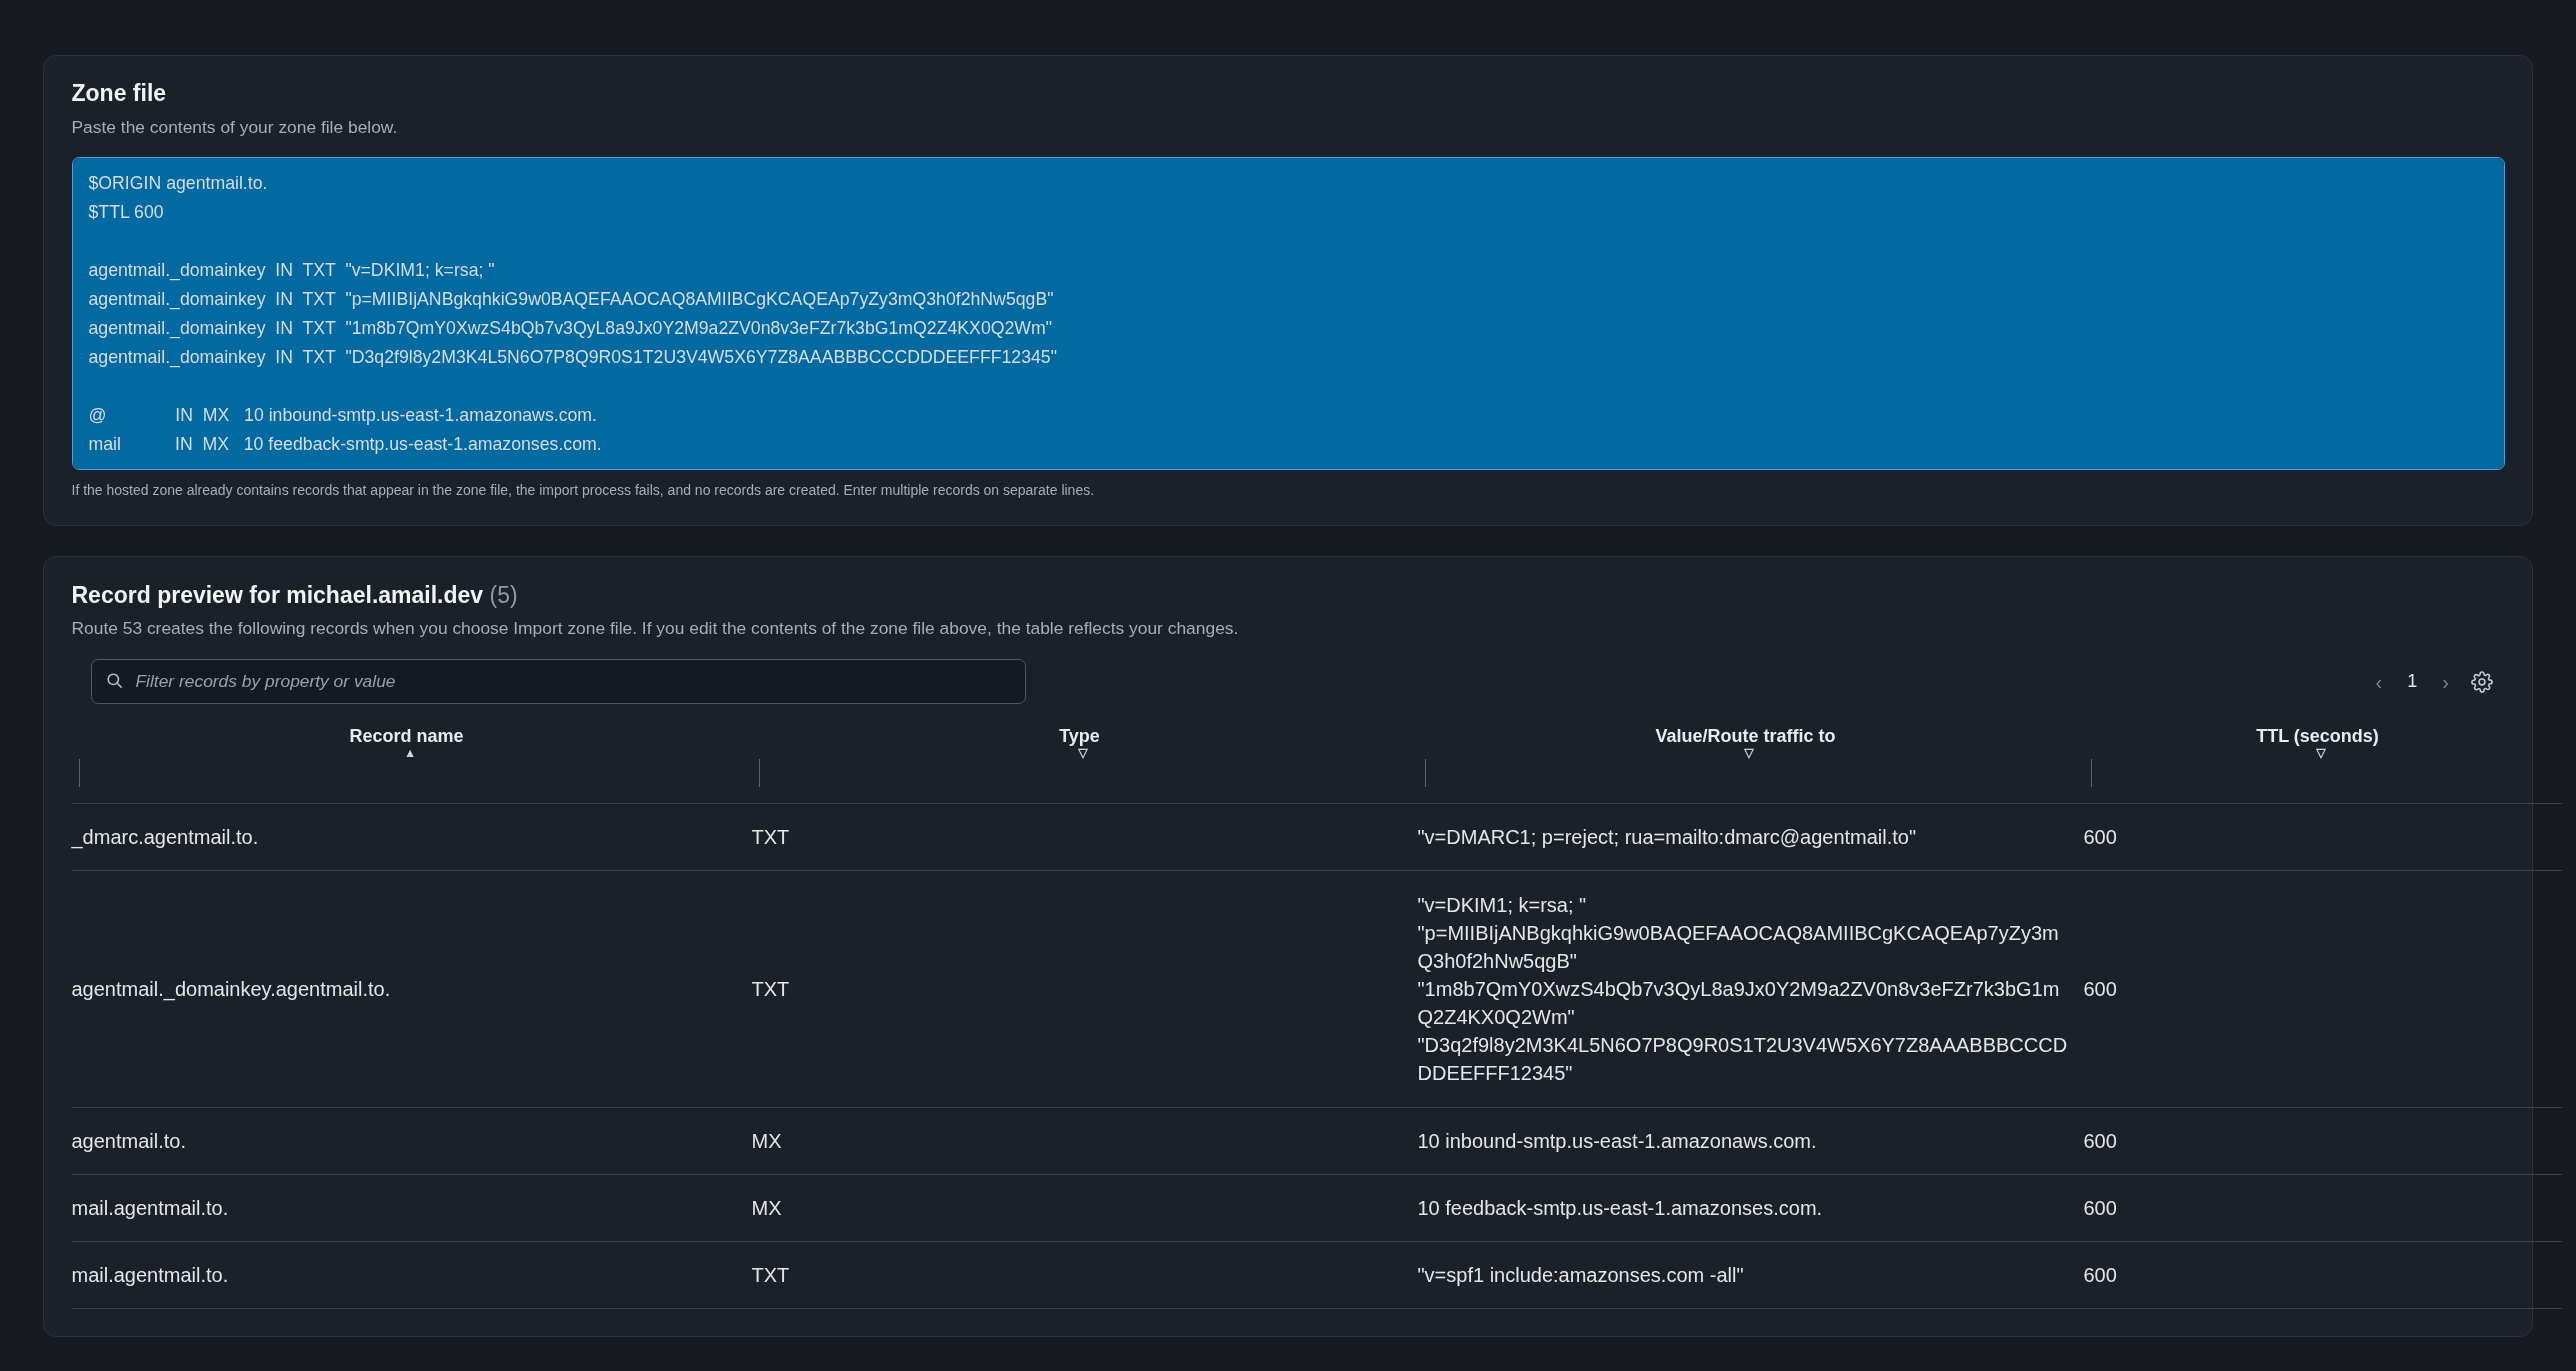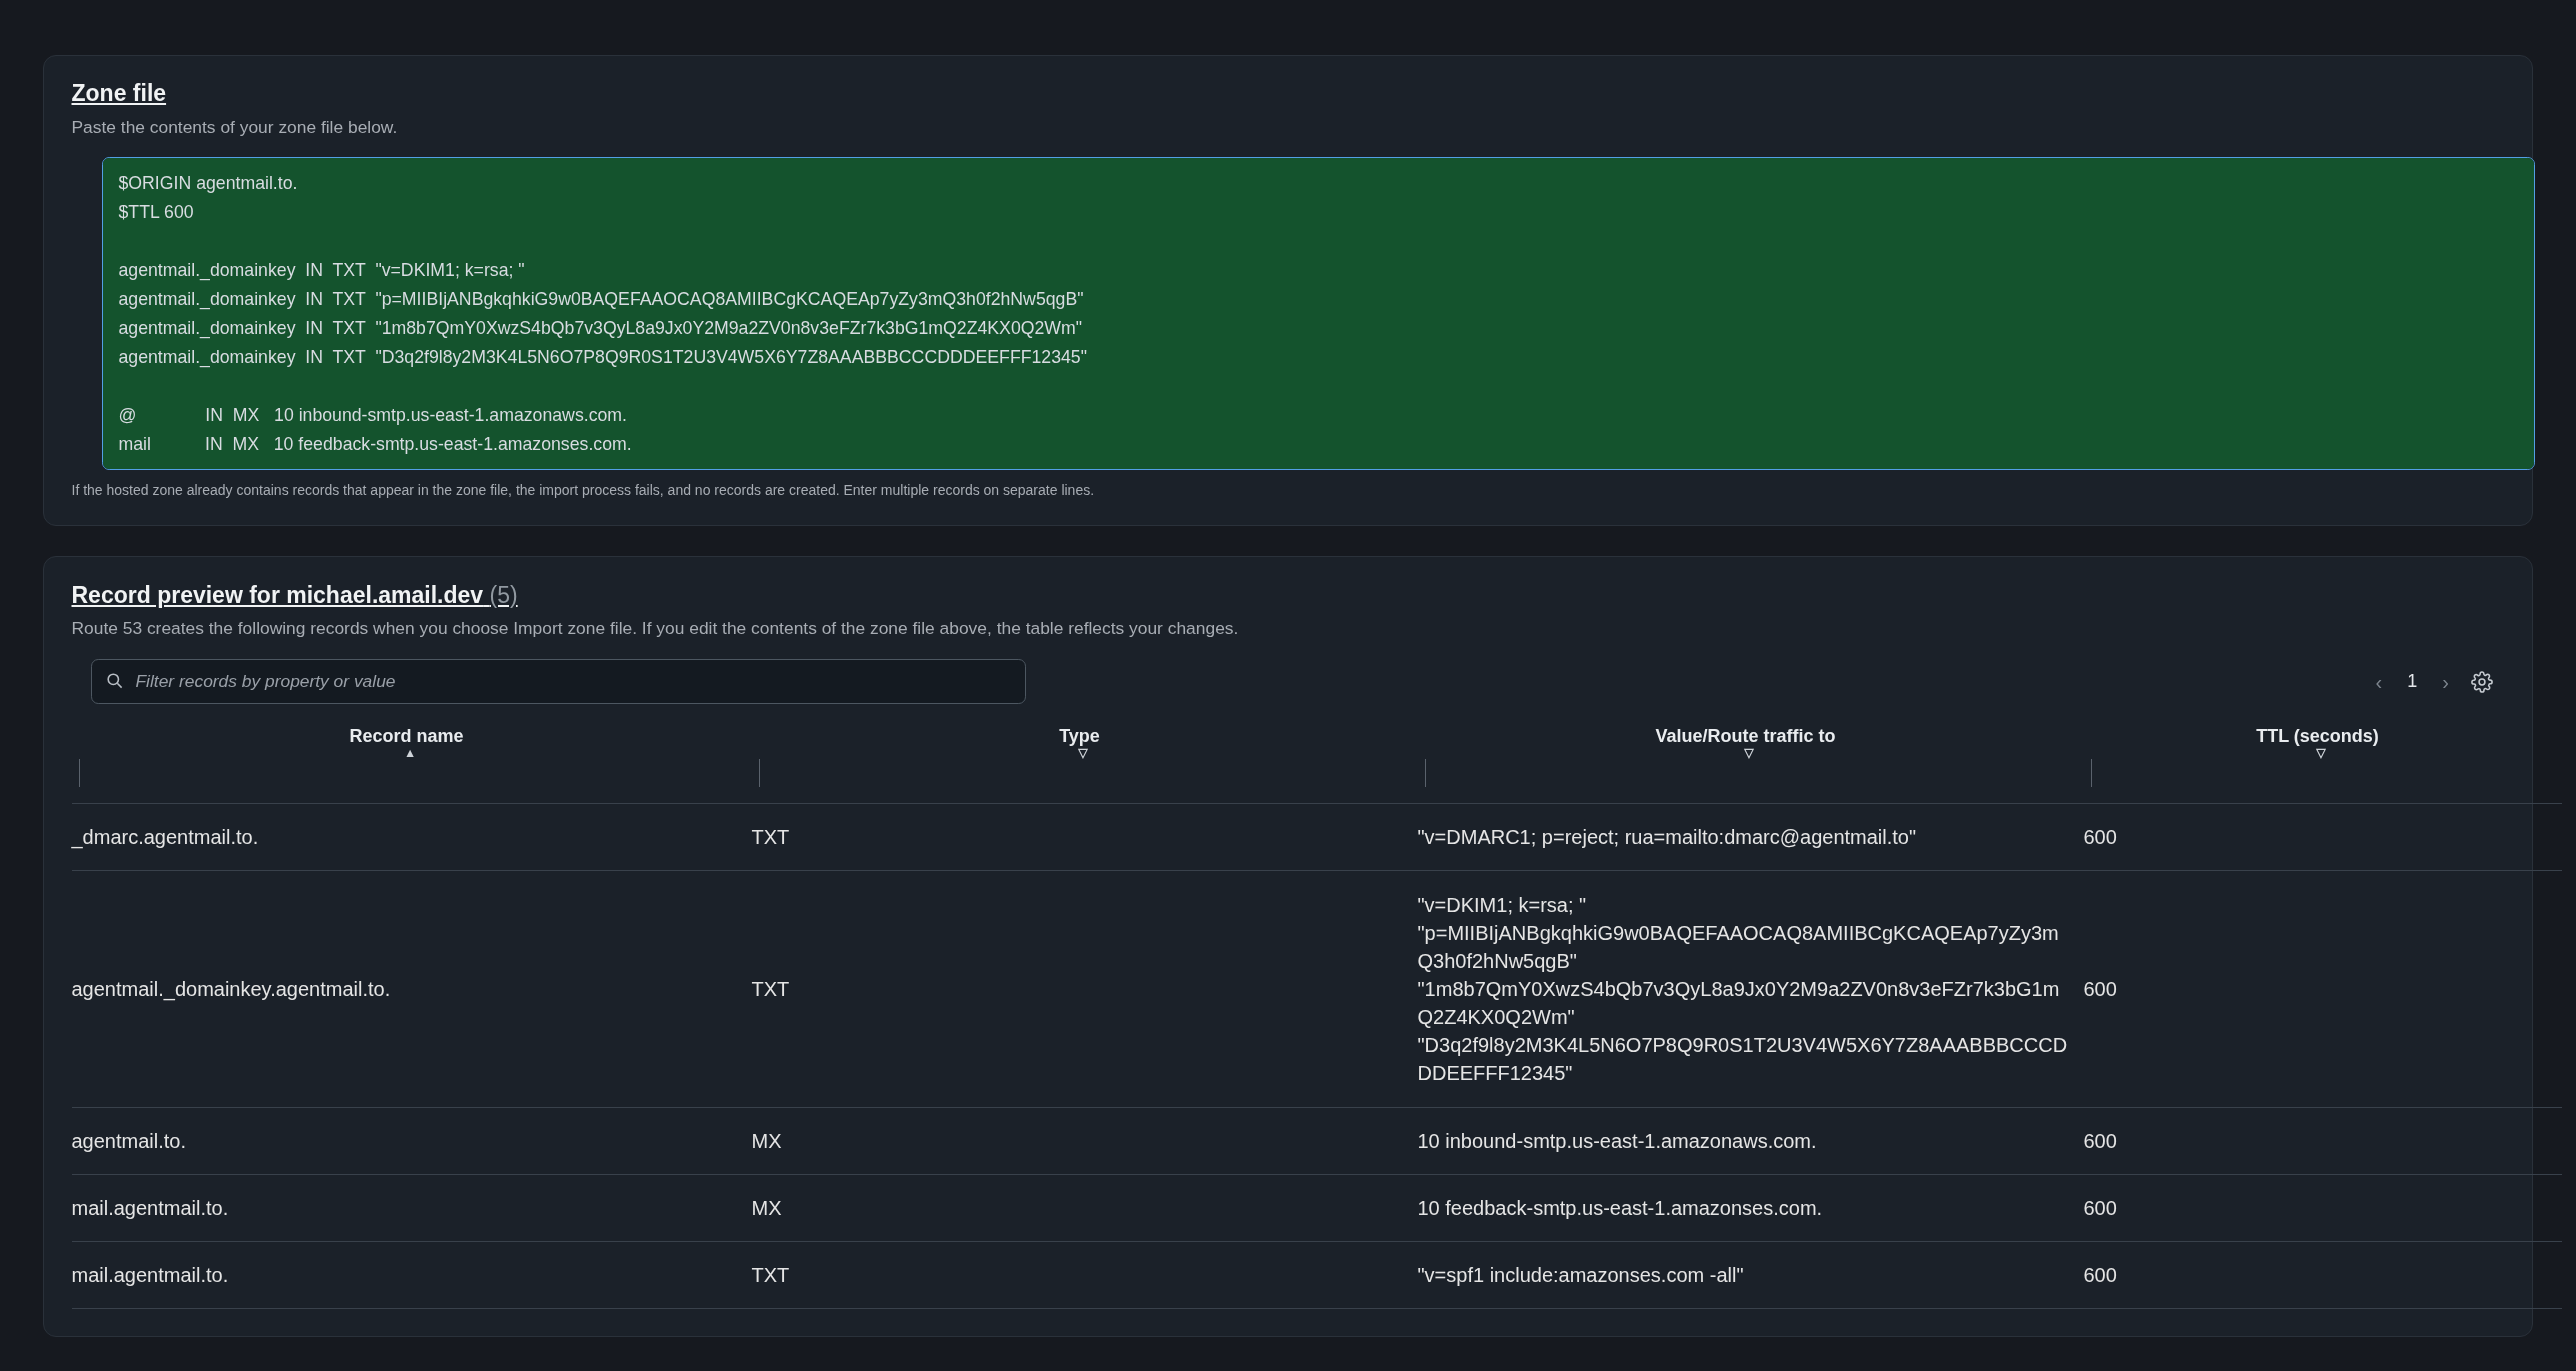--- a/index.html
+++ b/index.html
@@ -53,50 +53,48 @@
     margin-top: 30px;
     background: #1b2129;
     border: 0.7px solid #2a313a;
     border-radius: 13px;
     padding: 24.6px 27.5px 27.5px 27.5px;
   }
   .card-title {
     font-size: 23px;
     font-weight: bold;
     color: #f1f3f4;
-    text-decoration: underline;
   }
   .card-title .count {
     color: #9199a1;
     font-weight: normal;
   }
   .card-sub {
     margin-top: 9.4px;
     font-size: 17.4px;
     color: #a8adb4;
   }
 
   
   .zone-textarea {
     margin-top: 19px;
     width: 100%;
     height: 313px;
-    background: #14532d;
+    background: #0369a1;
     border: 1.4px solid #539fe5;
     border-radius: 7.2px;
     outline: none;
     color: #d8dce1;
     font-family: "Liberation Sans", sans-serif;
     font-size: 17.7px;
     line-height: 29px;
     padding: 11.6px 16px;
     resize: none;
     white-space: pre;
     overflow: auto;
-    margin-left: 30px;
   }
   .field-hint {
     margin-top: 10px;
     font-size: 14px;
     color: #a8adb4;
   }
 
   
   .table-tools {
     margin-top: 20px;

